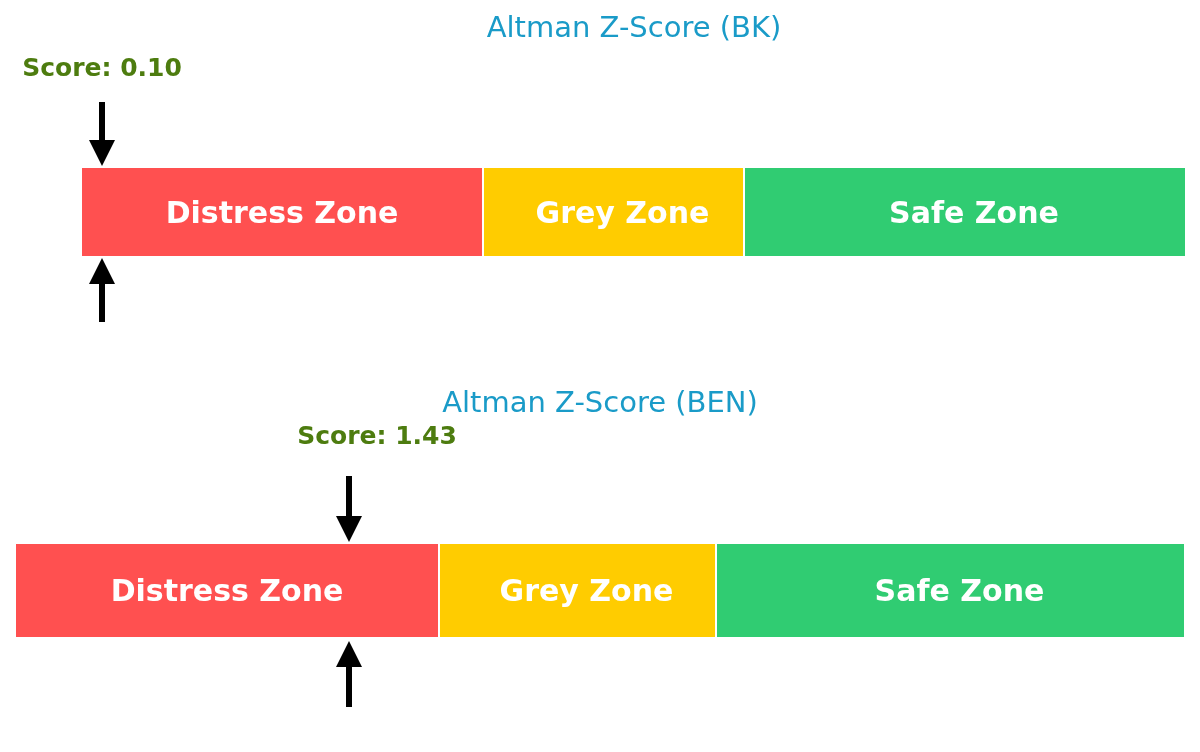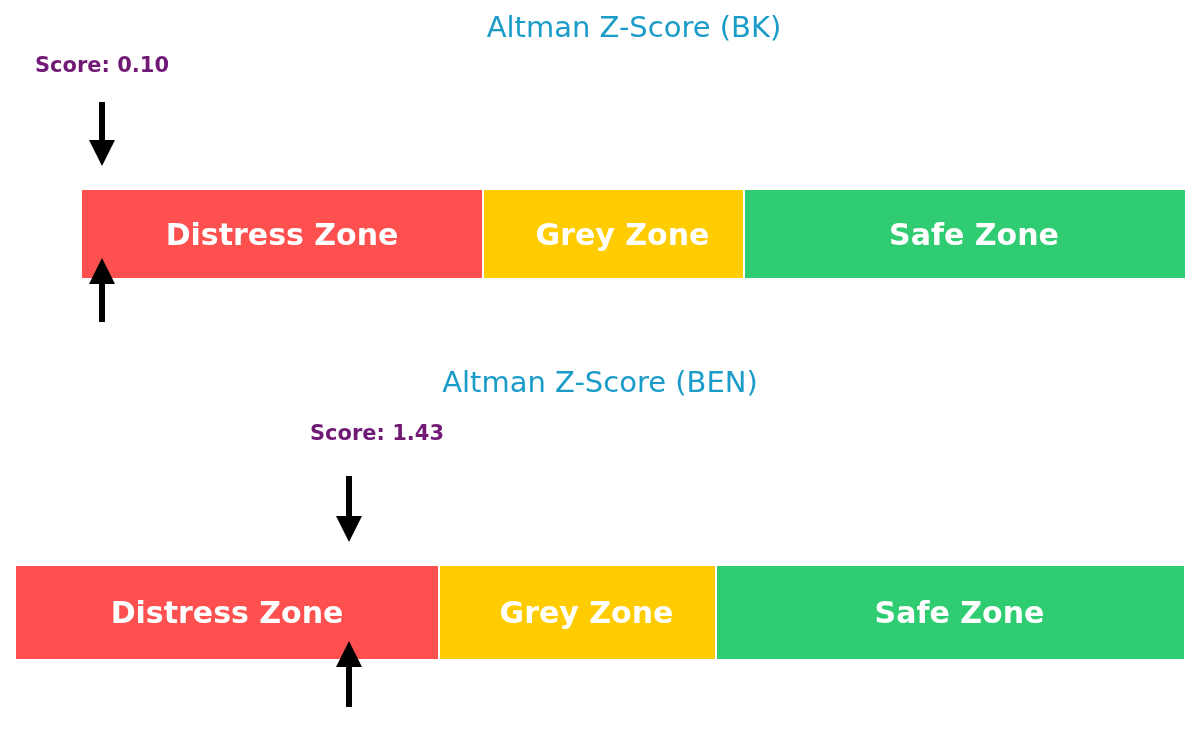--- a/index.html
+++ b/index.html
@@ -22,31 +22,30 @@
     .chart-title {
       position: absolute;
       font-size: 29px;
       color: #1a9bc8;
       white-space: nowrap;
       transform: translateX(-50%);
       line-height: 1;
     }
     .score-label {
       position: absolute;
-      font-size: 21px;
+      font-size: 25px;
       font-weight: bold;
-      color: #701a75;
+      color: #4d7c0f;
       white-space: nowrap;
       transform: translateX(-50%);
       line-height: 1;
     }
     .bar {
       position: absolute;
       display: flex;
-      margin-top: 22px;
     }
     .zone {
       height: 100%;
       display: flex;
       align-items: center;
       justify-content: center;
       color: #ffffff;
       font-weight: bold;
       font-size: 30px;
       box-sizing: border-box;
@@ -84,21 +83,21 @@
 
   <div class="arrow" style="left:102px;top:258px;">
     <svg width="30" height="64" viewBox="0 0 30 64">
       <polygon points="2,26 28,26 15,0" fill="#000"></polygon>
       <rect x="12" y="24" width="6" height="40" fill="#000"></rect>
     </svg>
   </div>
 </div>
 
 <div class="chart" style="top:0;height:752px;">
-  <div class="chart-title" style="left:600px;top:368px;">Altman Z-Score (BEN)</div>
+  <div class="chart-title" style="left:600px;top:388px;">Altman Z-Score (BEN)</div>
   <div class="score-label" style="left:349px;top:423px;margin-left:28px;">Score: 1.43</div>
 
   <div class="arrow" style="left:349px;top:476px;">
     <svg width="30" height="66" viewBox="0 0 30 66">
       <rect x="12" y="0" width="6" height="42" fill="#000"></rect>
       <polygon points="2,40 28,40 15,66" fill="#000"></polygon>
     </svg>
   </div>
 
   <div class="bar" style="left:16px;top:544px;width:1168px;height:93px;">

